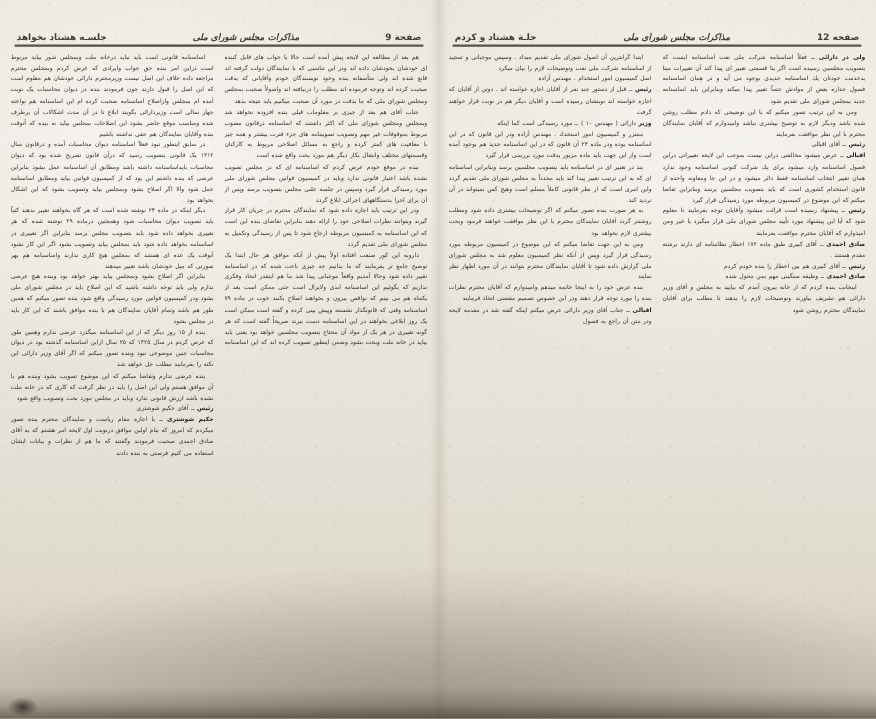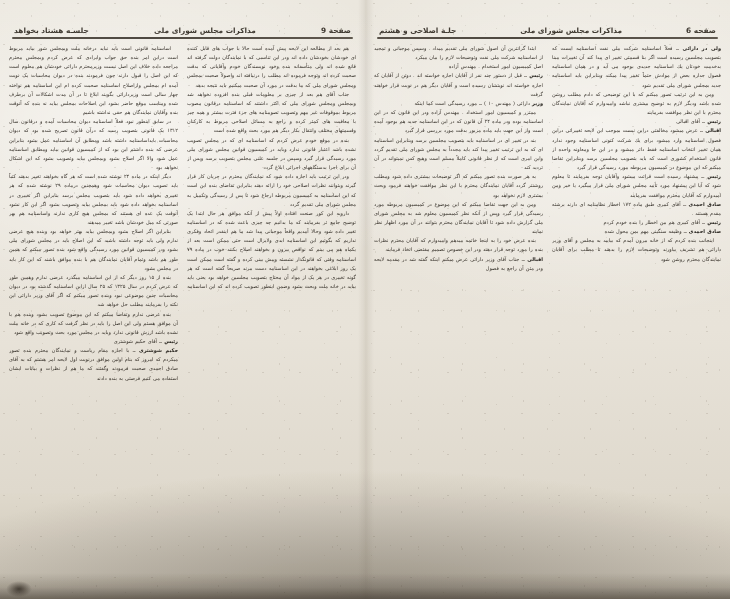--- a/index.html
+++ b/index.html
@@ -58,21 +58,21 @@
   .page.right{left:365px;}
 
   
   .head{
     position:absolute;left:14px;right:14px;top:20px;height:15px;
     display:flex;align-items:flex-end;justify-content:space-between;
     font-family:"DejaVu Sans","Liberation Sans",sans-serif;
     font-weight:bold;font-size:7.4px;color:#2a241c;letter-spacing:.2px;
     opacity:.88;
   }
-  .head .h-center{flex:0 0 auto;}
+  .head .h-center{flex:0 0 auto;font-style:italic;}
   .rule{
     position:absolute;left:12px;right:12px;top:37px;height:2px;
     background:linear-gradient(90deg,#3a332a,#2c261e 40%,#423a30 100%);
     opacity:.82;border-radius:1px;
   }
 
   
   .cols{
     position:absolute;left:9px;right:9px;top:44px;bottom:16px;
     display:flex;flex-direction:row;gap:9px;
@@ -122,23 +122,23 @@
         <p>بنده از ۱۵ روز دیگر که از این اساسنامه میگذرد عرضی ندارم وهمین طور که عرض کردم در سال ۱۳۲۵ که ۲۵ سال ازاین اساسنامه گذشته بود در دیوان محاسبات چنین موضوعی نبود وبنده تصور میکنم که اگر آقای وزیر دارائی این نکته را بفرمایند مطلب حل خواهد شد</p>
         <p>بنده عرضی ندارم وتقاضا میکنم که این موضوع تصویب بشود وبنده هم با آن موافق هستم ولی این اصل را باید در نظر گرفت که کاری که در خانه ملت نشده باشد ارزش قانونی ندارد وباید در مجلس مورد بحث وتصویب واقع شود</p>
         <p class="noind"><b>رئیس</b> ــ آقای حکیم شوشتری</p>
         <p class="noind"><b>حکیم شوشتری</b> ــ با اجازه مقام ریاست و نمایندگان محترم بنده تصور میکردم که امروز که بنام اولین موافق درنوبت اول لایحه امر هشتم که به آقای صادق احمدی صحبت فرمودند وگفتند که ما هم از نظرات و بیانات ایشان استفاده می کنیم فرصتی به بنده دادند</p>
       </div>
     </div>
   </div>
 
   <div class="page right">
     <div class="head">
-      <span class="h-left">صفحه 6</span>
+      <span class="h-left">صفحه 12</span>
       <span class="h-center">مذاکرات مجلس شورای ملی</span>
-      <span class="h-right">جلـة اصلاحی و هشتم</span>
+      <span class="h-right">جلـة هشتاد و کردم</span>
     </div>
     <div class="rule"></div>
 
     <div class="cols">
       <div class="col">
         <p class="noind"><b>ولی در دارائی</b> ــ فعلاً اساسنامه شرکت ملی نفت اساسنامه ایست که بتصویب مجلسین رسیده است اگر بنا قسمتی تغییر ای پیدا کند آن تغییرات مبنا بدخدمت خودتان یك اساسنامه جدیدی بوجود می آید و در همان اساسنامه فصول جداره بعض از موادش حتماً تغییر پیدا میکند وبنابراین باید اساسنامه جدید بمجلس شورای ملی تقدیم شود</p>
         <p>ومن به این ترتیب تصور میکنم که با این توضیحی که دادم مطلب روشن شده باشد ودیگر لازم به توضیح بیشتری نباشد وامیدوارم که آقایان نمایندگان محترم با این نظر موافقت بفرمایند</p>
         <p class="noind"><b>رئیس</b> ــ آقای اقبالی</p>
         <p class="noind"><b>اقبالی</b> ــ عرض میشود مخالفتی دراین نیست بموجب این لایحه تغییراتی دراین فصول اساسنامه وارد میشود برای یك شرکت کنونی اساسنامه وجود ندارد همان تغییر انتخاب اساسنامه فقط دائر میشود و در این جا ومعاونه واحده از قانون استخدام کشوری است که باید بتصویب مجلسین برسد وبنابراین تقاضا میکنم که این موضوع در کمیسیون مربوطه مورد رسیدگی قرار گیرد</p>
         <p class="noind"><b>رئیس</b> ــ پیشنهاد رسیده است قرائت میشود وآقایان توجه بفرمایند تا معلوم شود که آیا این پیشنهاد مورد تأیید مجلس شورای ملی قرار میگیرد یا خیر ومن امیدوارم که آقایان محترم موافقت بفرمایند</p>

